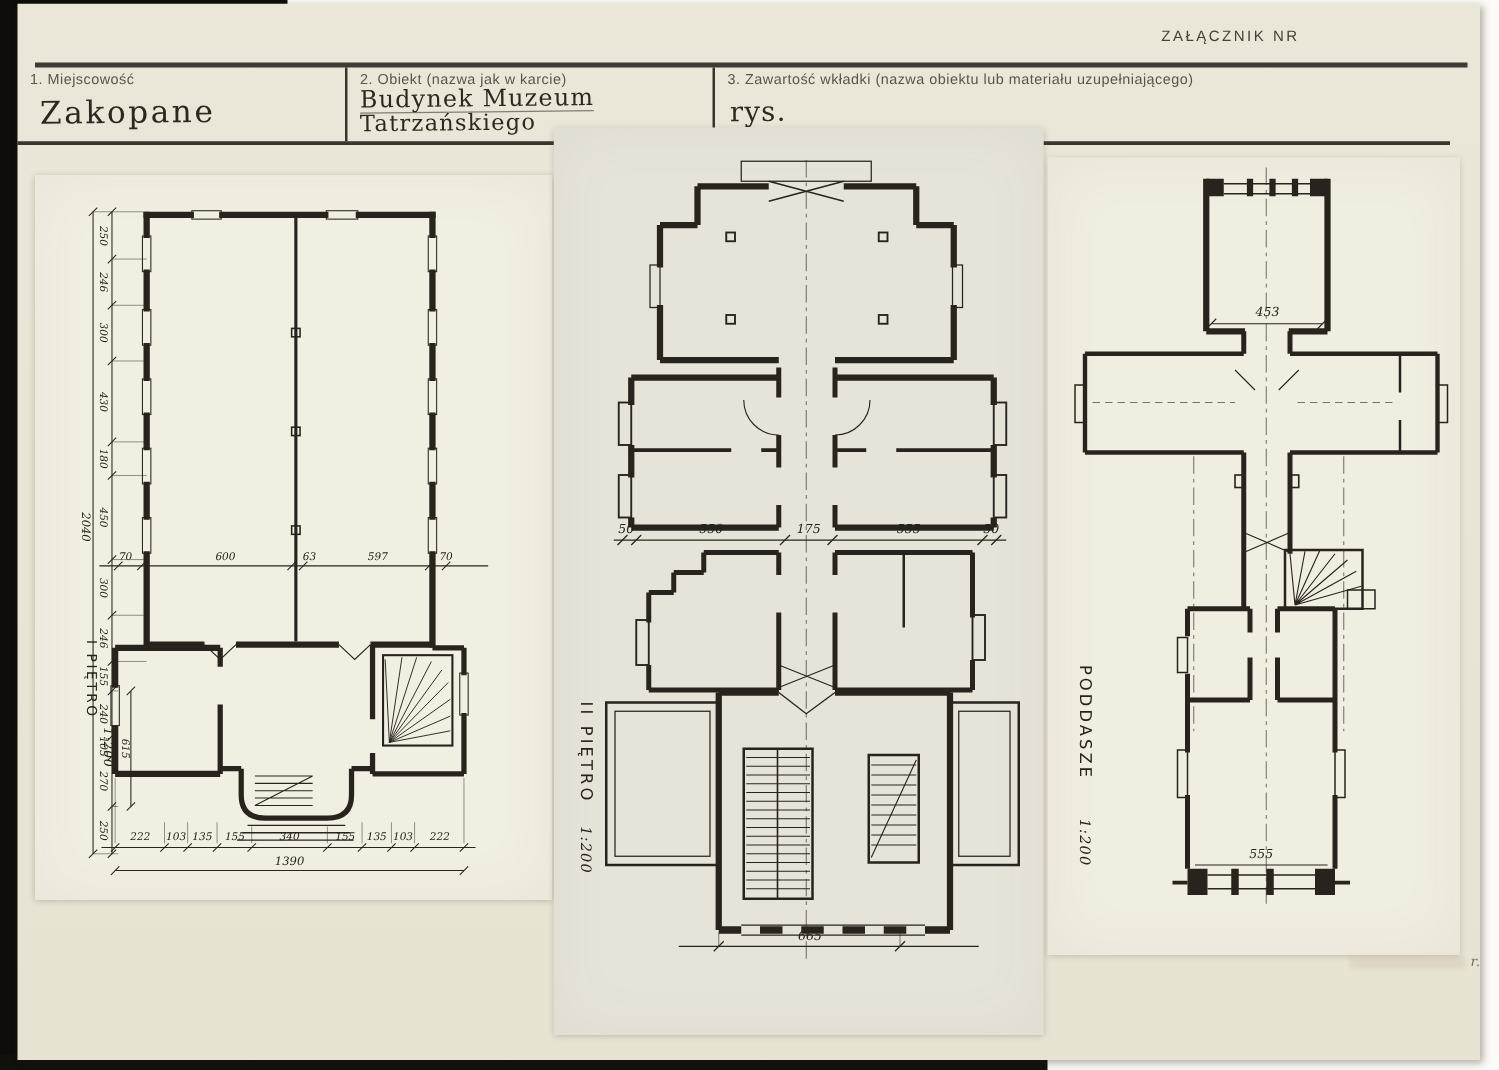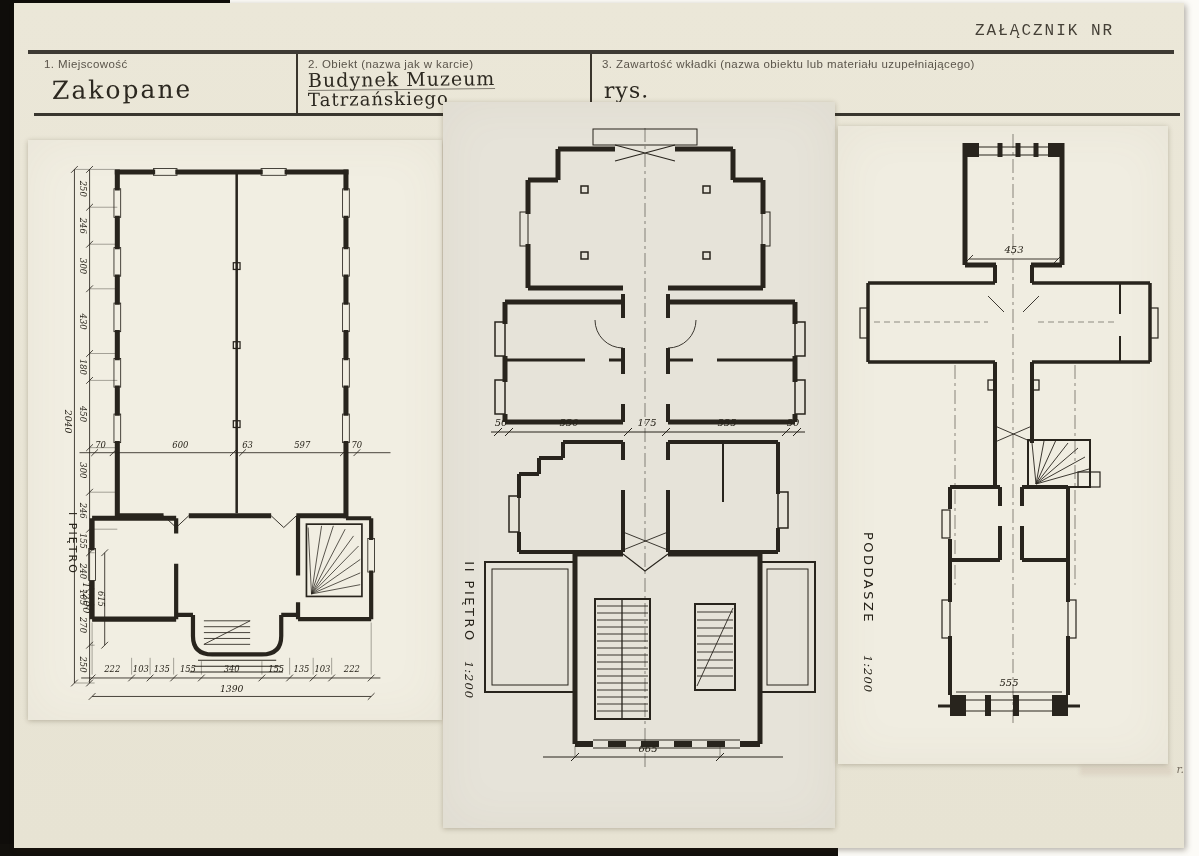--- a/index.html
+++ b/index.html
@@ -16,25 +16,25 @@
   .card{
     position:absolute;left:14px;top:3px;width:1170px;height:845px;
     background:linear-gradient(180deg,#ebe7d8,#e7e3d3);
     box-shadow:2px 2px 6px rgba(40,30,15,.35);
   }
   .card-title{
     position:absolute;left:31px;top:19px;font-size:15px;letter-spacing:1.6px;
     color:#454037;white-space:nowrap;
   }
   .attachment{
-    position:absolute;left:961px;top:19px;font-size:16px;letter-spacing:2px;color:#454037;font-family:Liberation Mono, monospace;
+    position:absolute;left:915px;top:19px;font-size:12px;letter-spacing:2px;color:#454037;
   }
   .header-rule{position:absolute;left:14px;top:47px;width:1146px;height:4px;background:#26221c;opacity:.88;}
   
-  .form-row{position:absolute;left:20px;top:51px;width:1146px;height:59px;}
+  .form-row{position:absolute;left:0;top:51px;width:1146px;height:59px;}
   .form-cell{position:absolute;top:0;height:59px;box-sizing:border-box;padding:4px 8px 0 10px;}
   .cell1{left:0;width:262px;}
   .cell2{left:262px;width:250px;border-left:2px solid #3a352c;}
   .cell3{left:512px;width:634px;border-left:2px solid #3a352c;margin-left:44px;}
   .form-row .bottom{position:absolute;left:0;top:59px;width:1146px;height:3px;background:#26221c;opacity:.9;}
   .form-label{font-size:11.5px;color:#5a544a;letter-spacing:.4px;}
   .hand{font-family:"DejaVu Serif",serif;color:#2c2820;transform:rotate(-.6deg);transform-origin:left;}
   .v-zakopane{font-size:25px;margin:6px 0 0 8px;letter-spacing:2px;}
   .v-obiekt1{font-size:19px;margin-top:1px;line-height:19px;letter-spacing:1px;border-bottom:1px solid rgba(44,40,32,.55);display:inline-block;}
   .v-obiekt2{font-size:18px;line-height:18px;letter-spacing:1px;}

